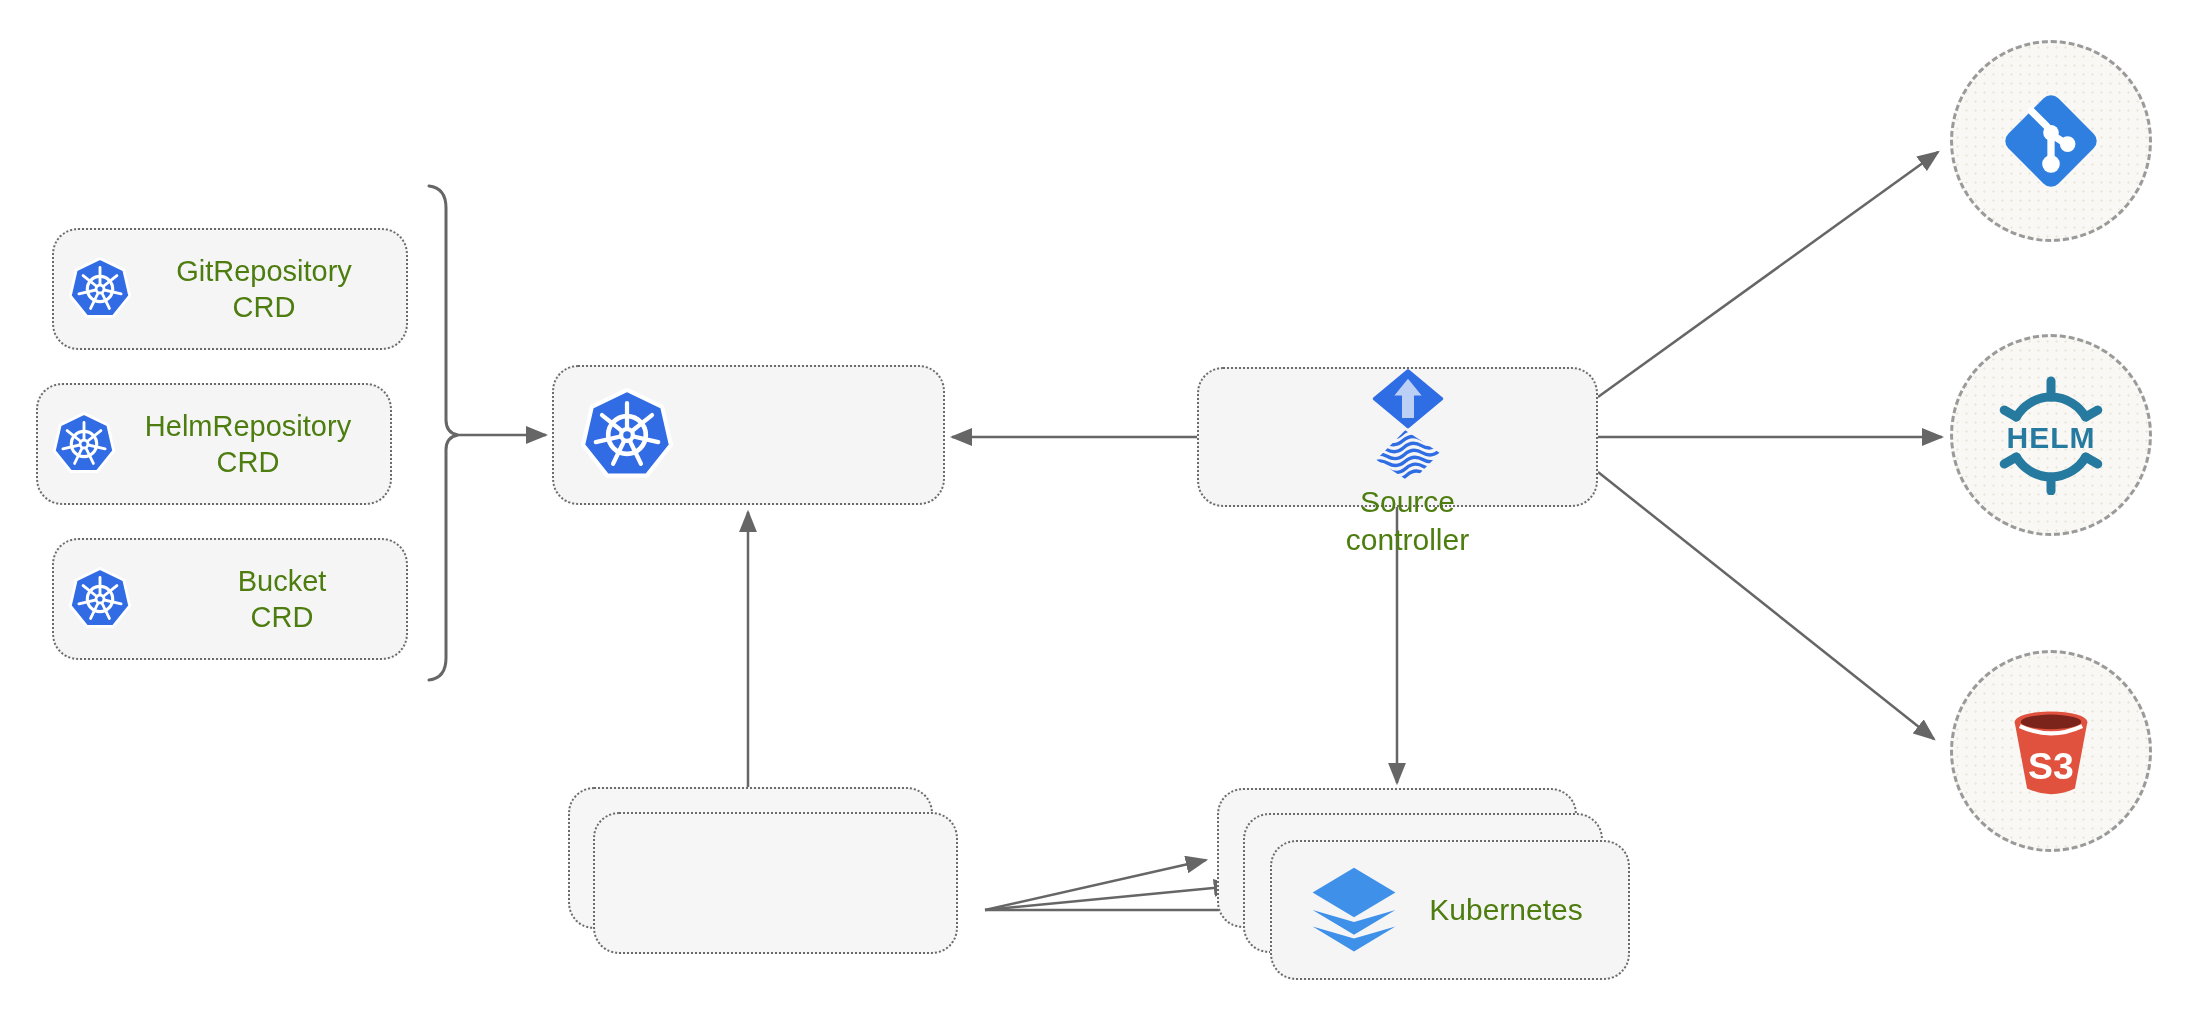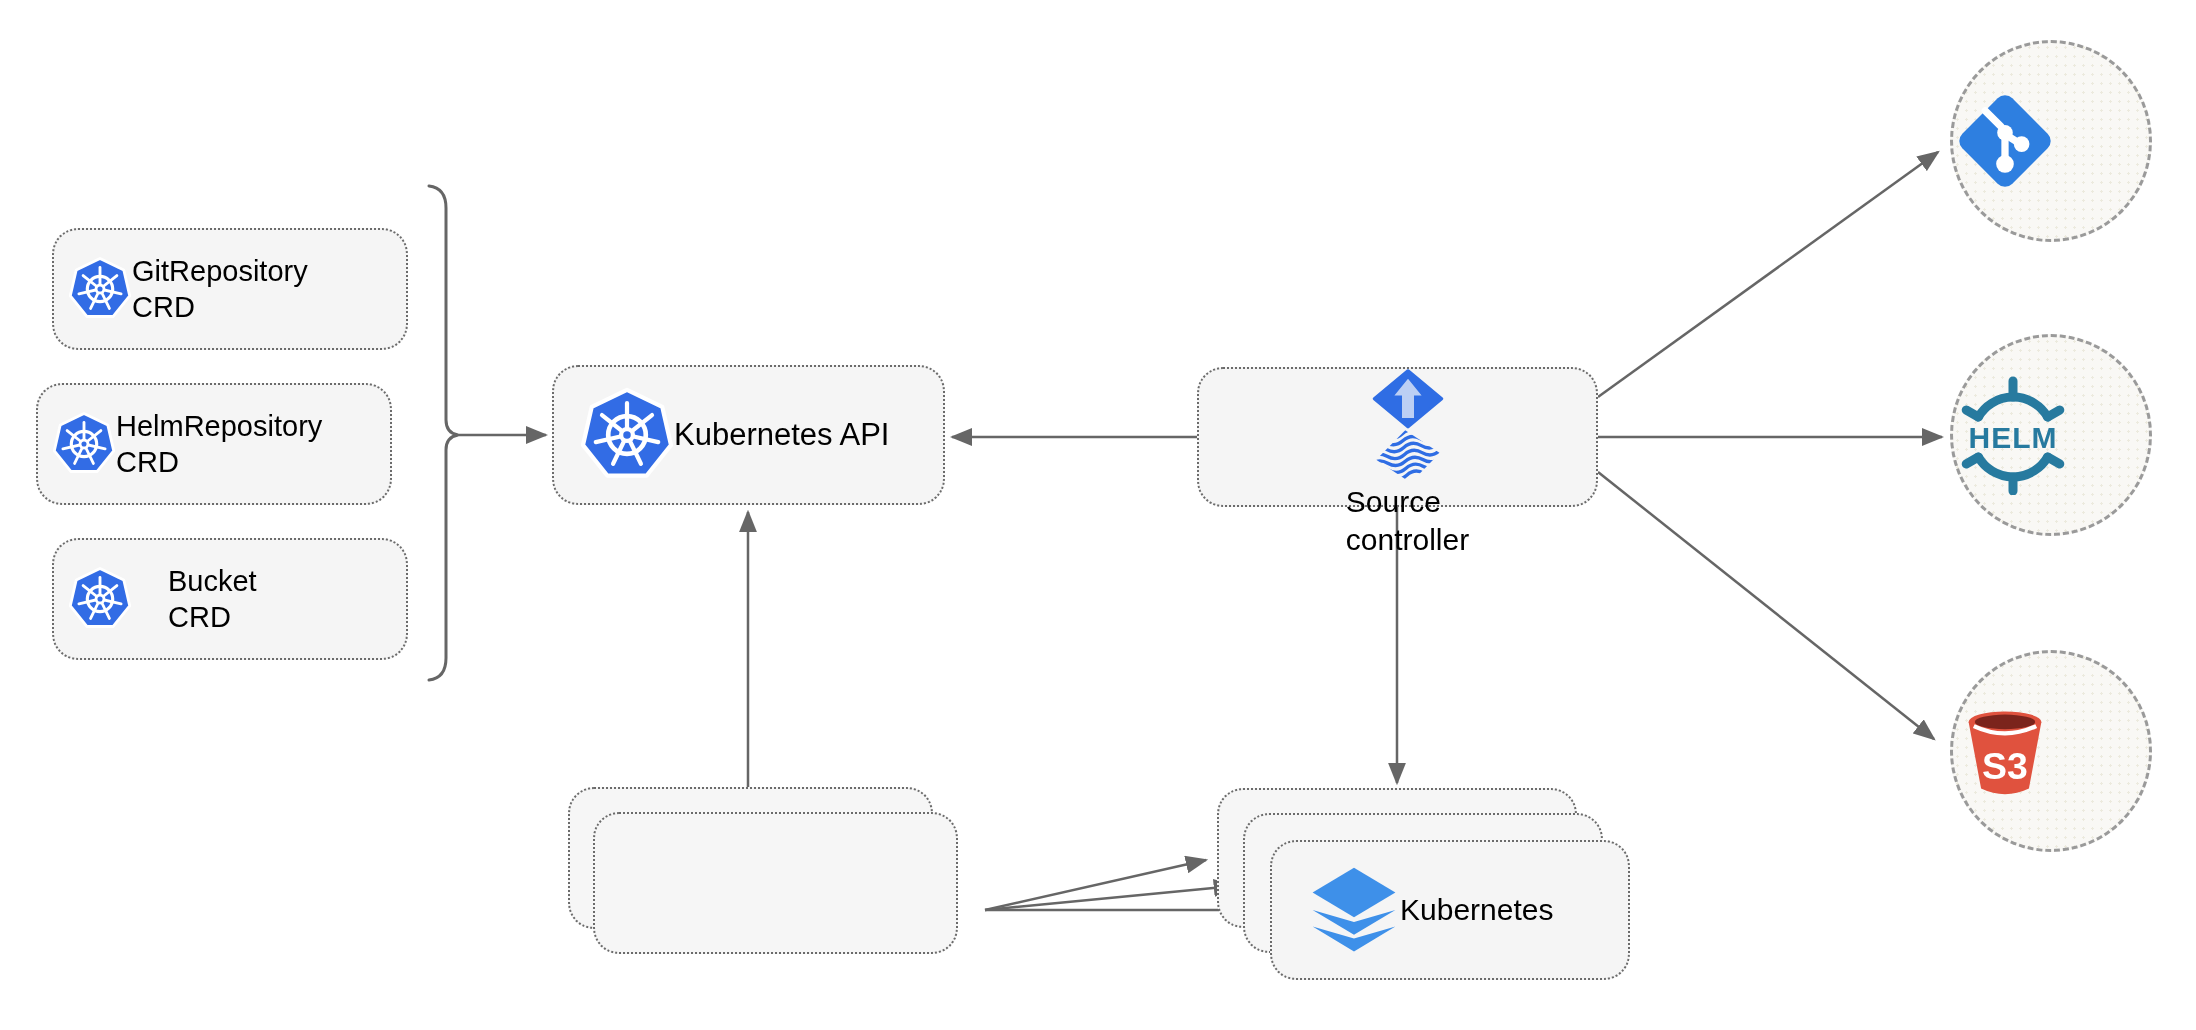--- a/index.html
+++ b/index.html
@@ -11,32 +11,32 @@
 
   .node {
     position:absolute; box-sizing:border-box;
     background:#f5f5f5; border:2px dotted #6b6b6b; border-radius:26px;
     display:flex; align-items:center; z-index:4;
   }
   .ghost {
     position:absolute; box-sizing:border-box;
     background:#f6f6f6; border:2px dotted #6b6b6b; border-radius:26px;
   }
-  .node .label { flex:1; color:#000000; font-size:30px; line-height:1.25; }
+  .node .label { flex:1; text-align:center; color:#4d7c0f; font-size:30px; line-height:1.25; }
   .node .label .ln { display:block; }
   .crd .label { font-size:29px; }
 
   .circle {
     position:absolute; box-sizing:border-box; width:202px; height:202px;
     border:3px dashed #9a9a9a; border-radius:50%;
     background-color:#f9f8f5;
     background-image:radial-gradient(#ecead f 0, transparent 0); 
     background-image:radial-gradient(#eceade 1px, transparent 1.2px);
     background-size:9px 9px;
-    display:flex; align-items:center; z-index:2;
+    display:flex; align-items:center; justify-content:center; z-index:2;
   }
 
   .icon { flex:0 0 auto; }
 </style>
 </head>
 <body>
 
 <div class="canvas">
 
   <svg width="0" height="0" style="position:absolute">
@@ -149,21 +149,20 @@
     <div class="label">
       <span class="ln">Bucket</span>
       <span class="ln">CRD</span>
     </div>
   </div>
 
   <div class="node" style="left:552px; top:365px; width:393px; height:140px; padding:0 14px 0 26px;">
     <svg class="icon" width="94" height="98" viewBox="0 0 100 104">
         <use href="#k8s-logo"></use>
       </svg>
-    <div class="label" style="font-size:31px;">Kubernetes API</div>
   </div>
 
   <div class="node" style="left:1197px; top:367px; width:401px; height:140px; padding:0 24px 0 44px;flex-direction:column;">
     <svg class="icon" width="80" height="114" viewBox="0 0 100 142">
         <use href="#flux-logo"></use>
       </svg>
     <div class="label">
       <span class="ln">Source</span>
       <span class="ln">controller</span>
     </div>

